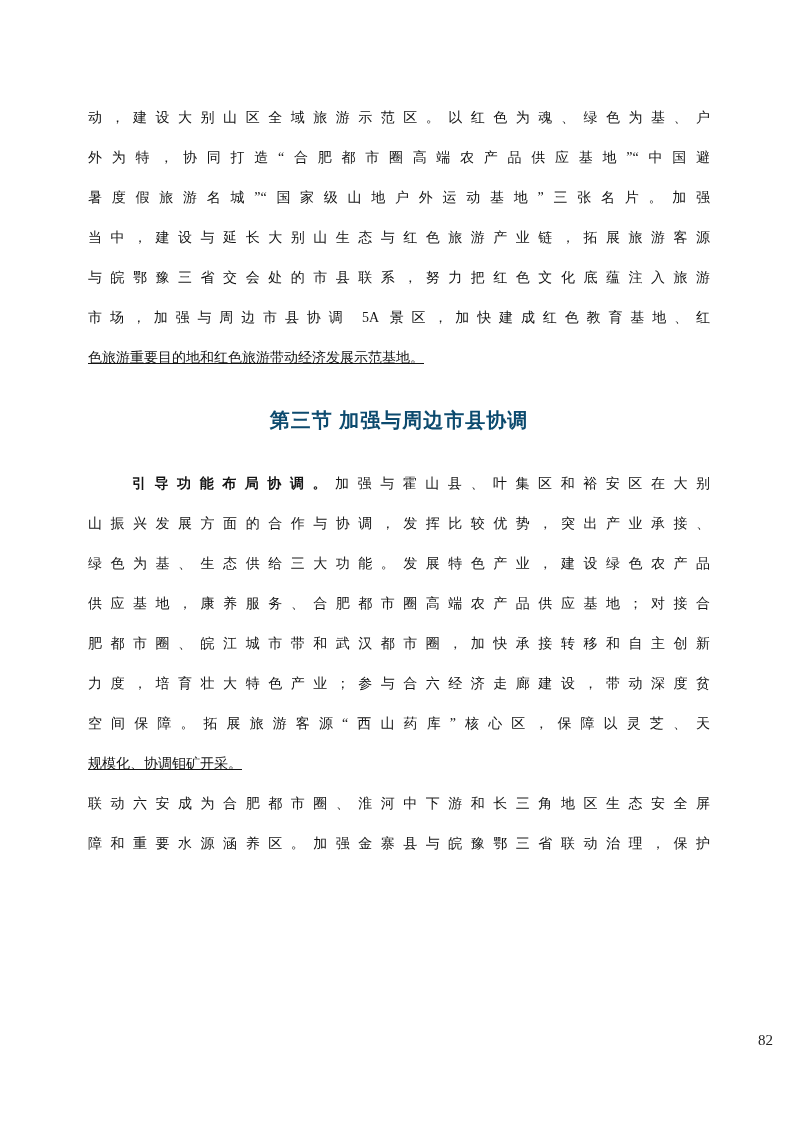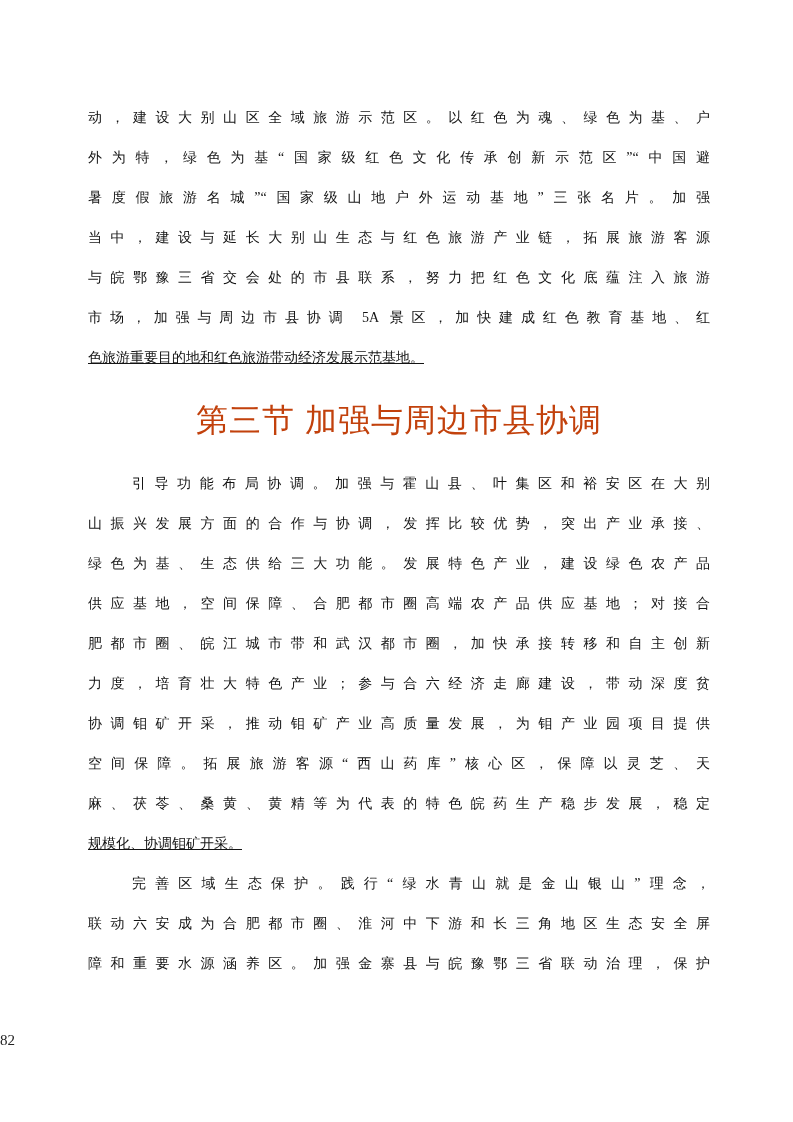--- a/index.html
+++ b/index.html
@@ -33,76 +33,73 @@
   }
   .line.last {
     text-align: left;
     text-align-last: left;
     text-decoration: underline;
   }
   .line.indent {
     padding-left: 44px;
   }
   .lead {
-    font-weight: normal;
+    font-weight: bold;
     margin-top: 44px;
   }
   .heading {
     margin: 18px 0 20px 0;
     height: 48px;
     line-height: 48px;
-    font-size: 32px;
-    font-weight: normal;
+    font-size: 20px;
+    font-weight: bold;
     font-family: "Liberation Sans", "DejaVu Sans", sans-serif;
     text-align: center;
-    color: #c2410c;
+    color: #0c4a6e;
     letter-spacing: 1px;
   }
   .page-number {
     position: absolute;
     left: 0;
-    right: 10px;
+    right: 20px;
     top: 1032px;
-    text-align: left;
+    text-align: right;
     font-size: 15px;
     color: #222222;
     font-family: "Liberation Serif", "DejaVu Serif", serif;
   }
 </style>
 </head>
 <body>
 
 <div class="page">
 
   <div class="para">
     <div class="line">动，建设大别山区全域旅游示范区。以红色为魂、绿色为基、户</div>
-    <div class="line">外为特，绿色为基“国家级红色文化传承创新示范区”“中国避</div>
+    <div class="line">外为特，协同打造“合肥都市圈高端农产品供应基地”“中国避</div>
     <div class="line">暑度假旅游名城”“国家级山地户外运动基地”三张名片。加强</div>
     <div class="line">当中，建设与延长大别山生态与红色旅游产业链，拓展旅游客源</div>
     <div class="line">与皖鄂豫三省交会处的市县联系，努力把红色文化底蕴注入旅游</div>
     <div class="line">市场，加强与周边市县协调 5A 景区，加快建成红色教育基地、红</div>
     <div class="line last">色旅游重要目的地和红色旅游带动经济发展示范基地。</div>
   </div>
 
   <div class="heading">第三节 加强与周边市县协调</div>
 
   <div class="para">
     <div class="line indent"><span class="lead">引导功能布局协调。</span><span>加强与霍山县、叶集区和裕安区在大别</span></div>
     <div class="line">山振兴发展方面的合作与协调，发挥比较优势，突出产业承接、</div>
     <div class="line">绿色为基、生态供给三大功能。发展特色产业，建设绿色农产品</div>
-    <div class="line">供应基地，空间保障、合肥都市圈高端农产品供应基地；对接合</div>
+    <div class="line">供应基地，康养服务、合肥都市圈高端农产品供应基地；对接合</div>
     <div class="line">肥都市圈、皖江城市带和武汉都市圈，加快承接转移和自主创新</div>
     <div class="line">力度，培育壮大特色产业；参与合六经济走廊建设，带动深度贫</div>
-    <div class="line">协调钼矿开采，推动钼矿产业高质量发展，为钼产业园项目提供</div>
     <div class="line">空间保障。拓展旅游客源“西山药库”核心区，保障以灵芝、天</div>
-    <div class="line">麻、茯苓、桑黄、黄精等为代表的特色皖药生产稳步发展，稳定</div>
     <div class="line last">规模化、协调钼矿开采。</div>
   </div>
 
   <div class="para">
-    <div class="line indent"><span class="lead">完善区域生态保护。</span><span>践行“绿水青山就是金山银山”理念，</span></div>
     <div class="line">联动六安成为合肥都市圈、淮河中下游和长三角地区生态安全屏</div>
     <div class="line">障和重要水源涵养区。加强金寨县与皖豫鄂三省联动治理，保护</div>
   </div>
 
   <div class="page-number">82</div>
 
 </div>
 
 </body></html>

